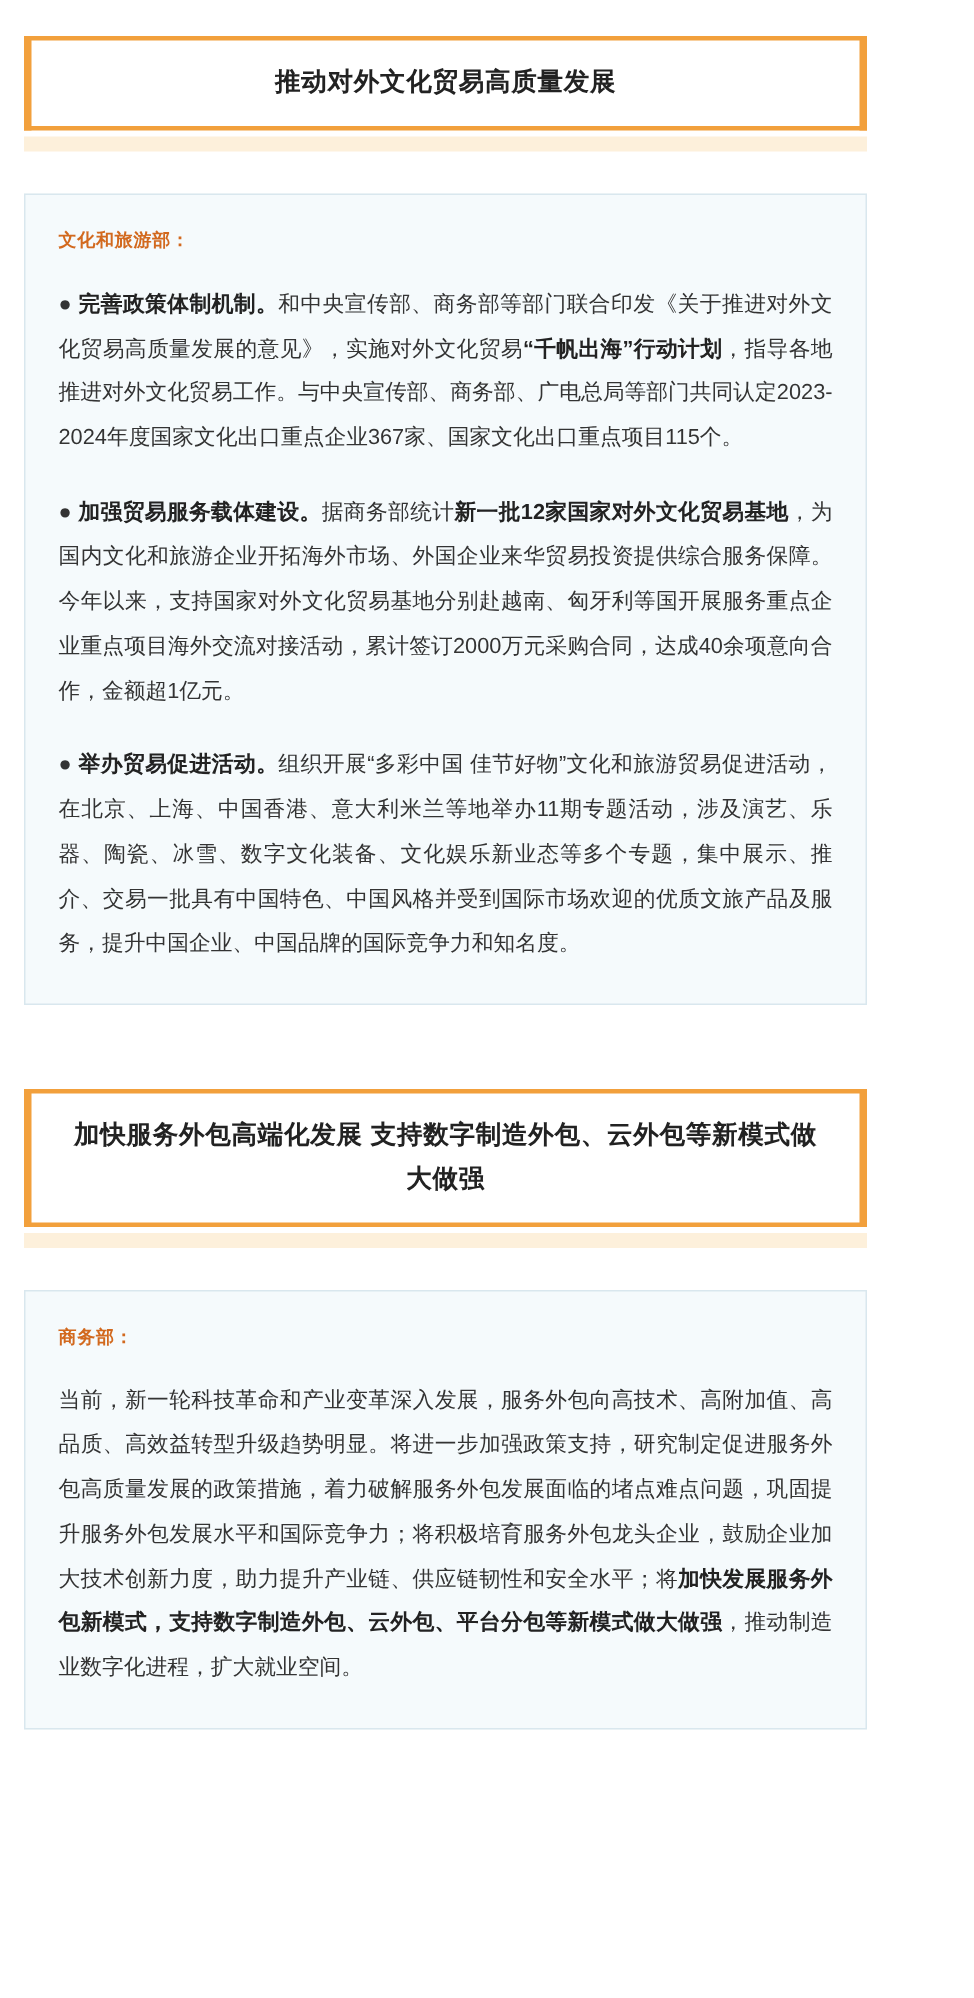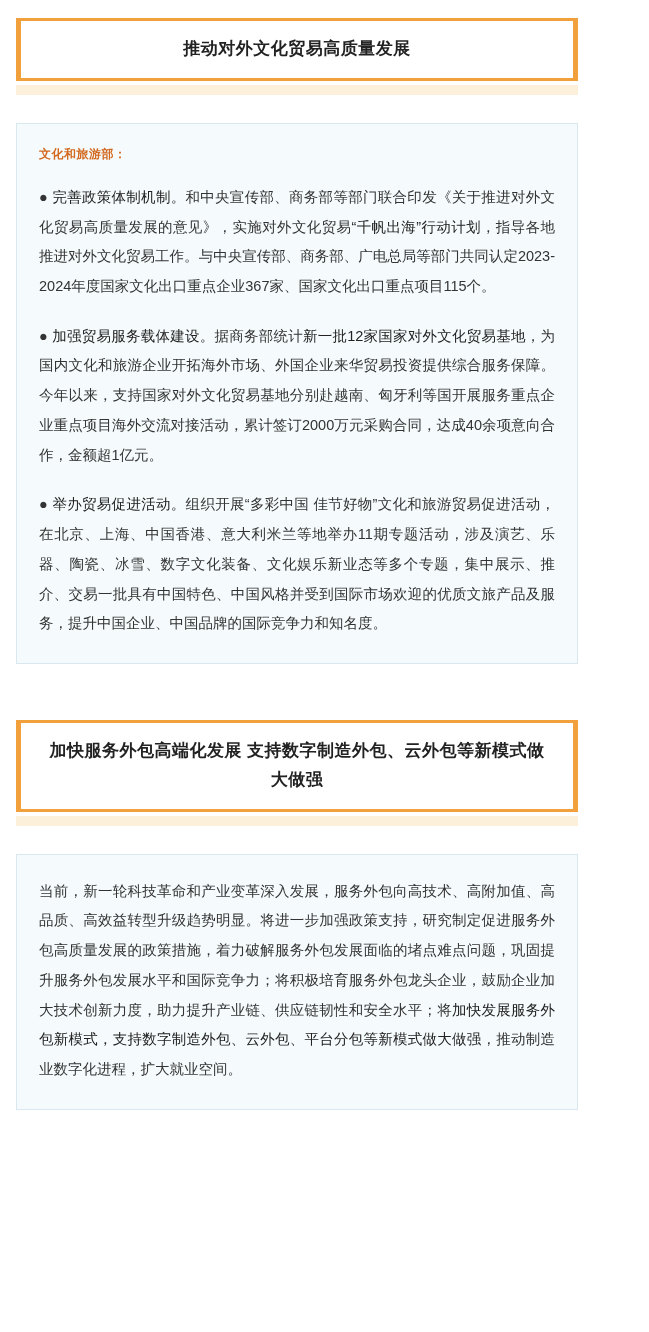--- a/index.html
+++ b/index.html
@@ -9,21 +9,21 @@
   }
   body {
     width: 649px;
     min-height: 1332px;
     background: #ffffff;
     font-family: "Liberation Sans", "DejaVu Sans", sans-serif;
     color: #333333;
   }
   .page {
     width: 594px;
-    padding: 18px 16px 20px 16px;
+    padding: 24px 16px 20px 16px;
   }
 
   
   .banner {
     position: relative;
     background: #ffffff;
     border-top: 3px solid #f2a03c;
     border-bottom: 3px solid #f2a03c;
     margin-bottom: 4px;
     padding: 14px 26px;
@@ -74,21 +74,21 @@
     letter-spacing: .5px;
   }
   .para {
     font-size: 14.5px;
     line-height: 2.05;
     color: #333333;
     margin: 0 0 20px 0;
     text-align: justify;
   }
   .para:last-child { margin-bottom: 0; }
-  .para .b { font-weight: normal; color: #222222; }
+  .para .b { font-weight: bold; color: #222222; }
   .bullet { font-weight: bold; }
 
   .spacer-lg { height: 56px; }
 </style>
 </head>
 <body>
 
 <div class="page">
 
   <div class="banner">
@@ -108,16 +108,17 @@
   <div class="spacer-lg"></div>
 
   <div class="banner left">
     <div class="banner-inner">
       <h2>加快服务外包高端化发展 支持数字制造外包、云外包等新模式做大做强</h2>
     </div>
   </div>
   <div class="banner-shadow"></div>
 
   <div class="card">
+    <div class="card-title">商务部：</div>
     <p class="para" id="s1p1"><span>当前，新一轮科技革命和产业变革深入发展，服务外包向高技术、高附加值、高品质、高效益转型升级趋势明显。将进一步加强政策支持，研究制定促进服务外包高质量发展的政策措施，着力破解服务外包发展面临的堵点难点问题，巩固提升服务外包发展水平和国际竞争力；将积极培育服务外包龙头企业，鼓励企业加大技术创新力度，助力提升产业链、供应链韧性和安全水平；将</span><span class="b">加快发展服务外包新模式，支持数字制造外包、云外包、平台分包等新模式做大做强</span><span>，推动制造业数字化进程，扩大就业空间。</span></p>
   </div>
 
 </div>
 
 </body></html>

